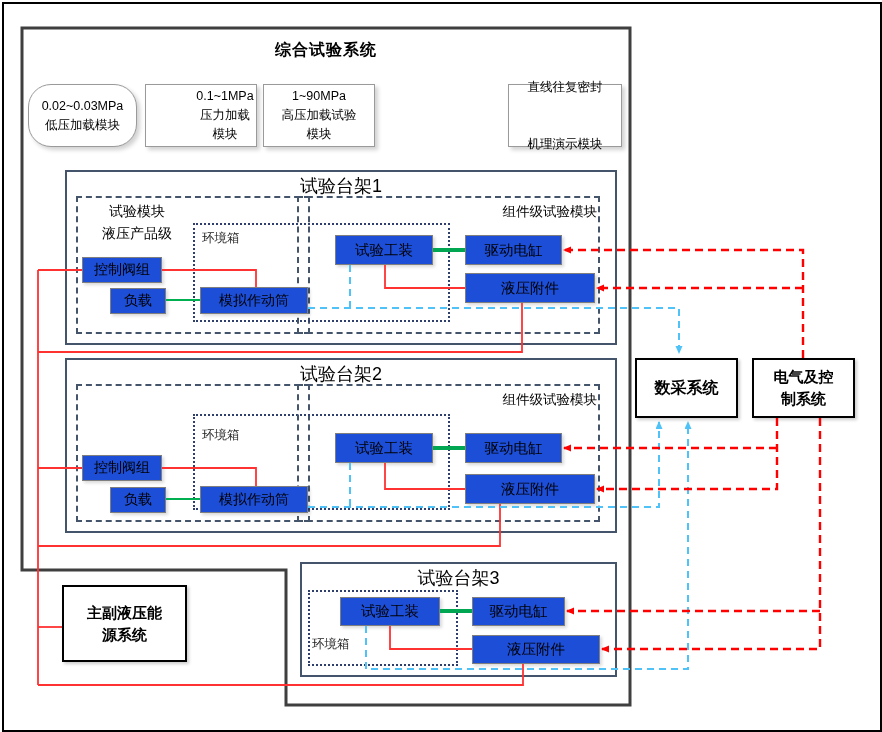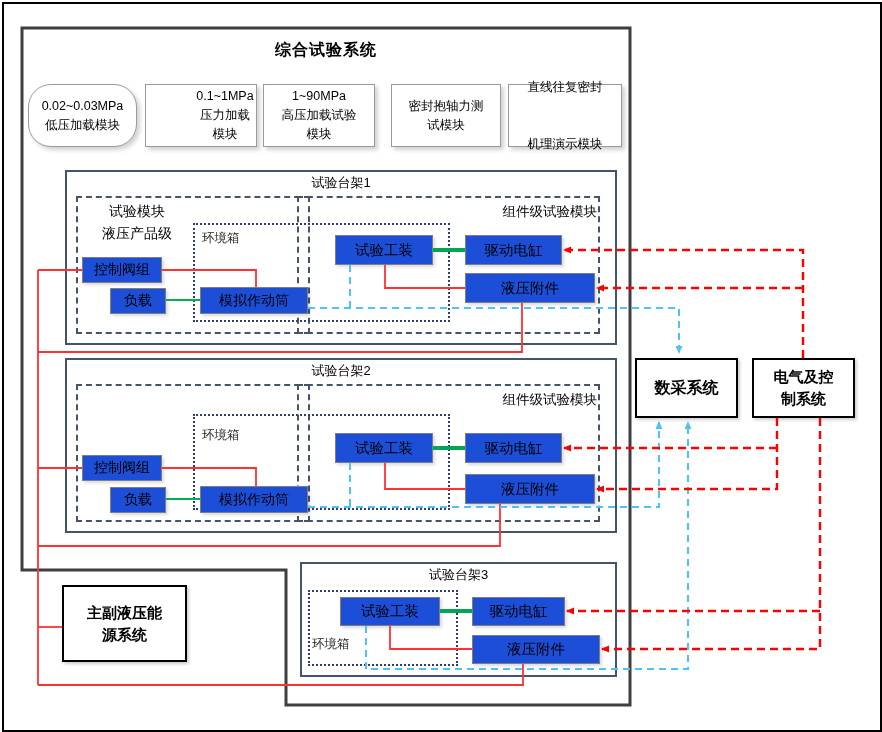--- a/index.html
+++ b/index.html
@@ -6,21 +6,21 @@
   body{font-family:"Liberation Sans","DejaVu Sans",sans-serif;color:#000;}
   .stage{position:relative;width:882px;height:732px;background:#fff;overflow:hidden;}
   .frame{position:absolute;left:2px;top:2px;width:876px;height:726px;border:2px solid #000;}
   .abs{position:absolute;box-sizing:border-box;}
   .page-title{font-size:16px;font-weight:bold;text-align:center;letter-spacing:1px;}
   .modbox{border:1.5px solid #9a9a9a;background:#fff;box-shadow:3px 3px 4px rgba(0,0,0,.18);
           display:flex;flex-direction:column;justify-content:center;align-items:center;
           font-size:12.5px;line-height:1.5;text-align:center;}
   .mline:empty{display:none;}
   .bench{border:2px solid #44546a;background:transparent;}
-  .bench-title{text-align:center;font-size:13px;}
+  .bench-title{text-align:center;font-size:18px;}
   .dashedbox{border:2px dashed #44546a;}
   .dotbox{border:2px dotted #2e3f6e;}
   .lbl{font-size:13.5px;line-height:1.6;}
   .lbl-center{text-align:center;}
   .lbl-right{text-align:right;}
   .env-lbl{font-size:12.5px;color:#1f1f1f;}
   .sbox{border:1.5px solid #7f7f7f;background:#1d4ed8;box-shadow:2px 2px 3px rgba(0,0,0,.15);
         display:flex;justify-content:center;align-items:center;font-size:14.5px;}
   .sysbox{border:2.5px solid #000;background:#fff;box-shadow:2px 2px 3px rgba(0,0,0,.2);
           display:flex;flex-direction:column;justify-content:center;align-items:center;
@@ -51,25 +51,20 @@
   </div>
   <div class="abs modbox" style="left:145px;top:84px;width:112px;height:63px;padding-left:48px;">
     <span class="mline">0.1~1MPa</span>
     <span class="mline">压力加载模块</span>
 
   </div>
   <div class="abs modbox" style="left:263px;top:84px;width:112px;height:63px;">
     <span class="mline">1~90MPa</span>
     <span class="mline">高压加载试验</span>
     <span class="mline">模块</span>
-  </div>
-  <div class="abs modbox" style="left:391px;top:84px;width:110px;height:63px;">
-    <span class="mline">密封抱轴力测</span>
-    <span class="mline">试模块</span>
-
   </div>
   <div class="abs modbox" style="left:508px;top:84px;width:114px;height:63px;gap:38px;">
     <span class="mline">直线往复密封</span>
     <span class="mline">机理演示模块</span>
 
   </div>
 
   <div class="abs bench" style="left:65px;top:170px;width:552px;height:175px;"></div>
   <div class="abs bench-title" style="left:65px;top:174px;width:552px;">试验台架1</div>
   <div class="abs dashedbox" style="left:76px;top:196px;width:234px;height:138px;"></div>

